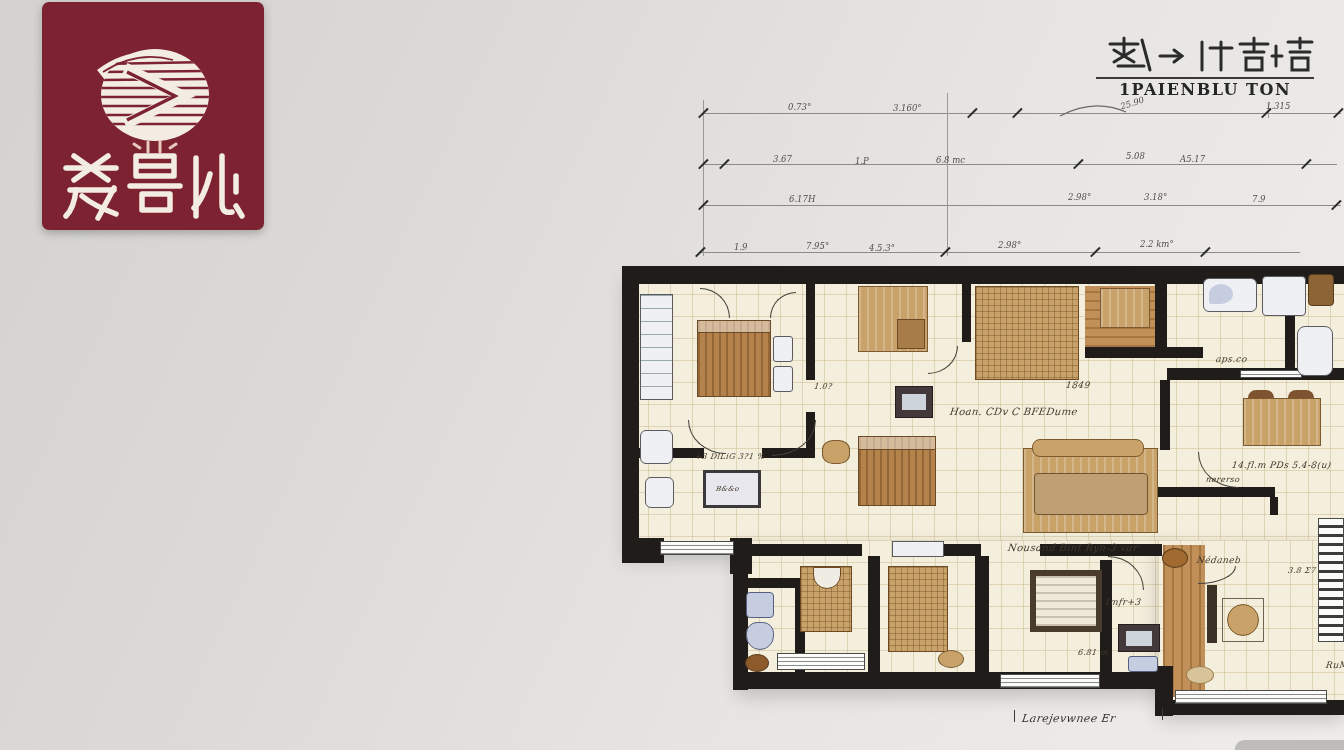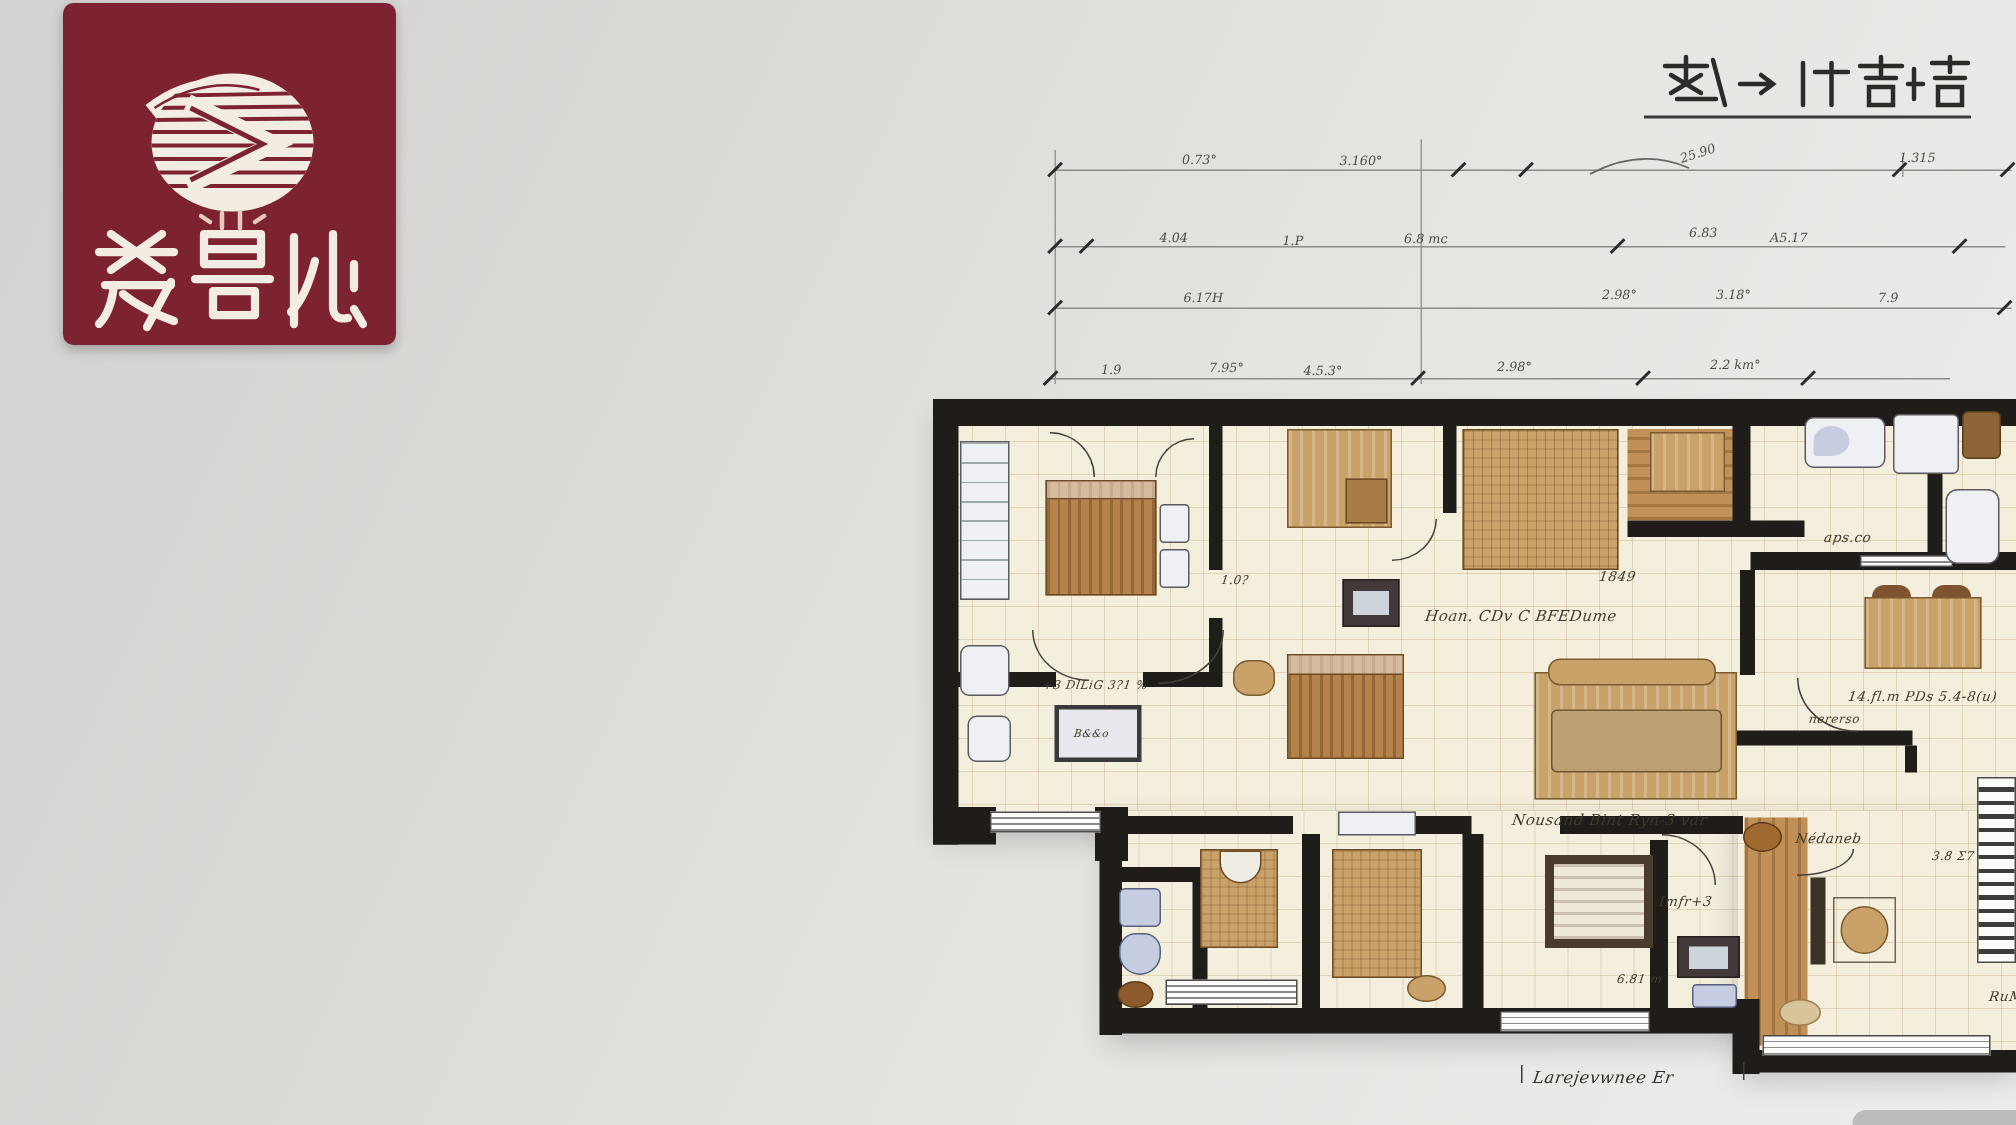--- a/index.html
+++ b/index.html
@@ -136,20 +136,21 @@
       <path d="M172 12 V32"></path>
         <path d="M168 22 H178"></path>
         <path d="M184 8 H208"></path>
         <path d="M196 4 V14"></path>
       <path d="M186 18 H206"></path>
         <path d="M188 24 H204 V36 H188 Z"></path>
     </g>
   </svg>
   <span class="sr">栽→ 仠吉堵</span>
   <div class="title-rule"></div>
+  <div class="title-latin">1PAIENBLU TON</div>
 
   <div>
     <div class="hline" style="left:703px;top:113px;width:638px;"></div>
     <div class="hline" style="left:703px;top:164px;width:634px;"></div>
     <div class="hline" style="left:703px;top:205px;width:638px;"></div>
     <div class="hline" style="left:700px;top:252px;width:600px;"></div>
     <div class="vline" style="left:703px;top:100px;height:156px;"></div>
     <div class="vline" style="left:947px;top:93px;height:163px;"></div>
     <div class="vline" style="left:1268px;top:104px;height:14px;"></div>
 
@@ -170,24 +171,24 @@
     <div class="tk" style="left:1199px;top:251px;"></div>
 
     <div class="dlabel" style="left:788px;top:102px;">0.73°</div>
     <div class="dlabel" style="left:893px;top:103px;">3.160°</div>
     <div class="dlabel" style="left:1120px;top:98px;transform:rotate(-18deg);">25.90</div>
     <div class="dlabel" style="left:1266px;top:101px;">1.315</div>
     <svg style="position:absolute;left:1058px;top:96px;" width="70" height="24">
       <path d="M2 20 Q36 2 68 16" stroke="#6a6866" stroke-width="1.2" fill="none"></path>
     </svg>
 
-    <div class="dlabel" style="left:773px;top:154px;">4.04</div>
+    <div class="dlabel" style="left:773px;top:154px;">3.67</div>
     <div class="dlabel" style="left:855px;top:156px;">1.P</div>
     <div class="dlabel" style="left:936px;top:155px;">6.8 mc</div>
-    <div class="dlabel" style="left:1126px;top:151px;">6.83</div>
+    <div class="dlabel" style="left:1126px;top:151px;">5.08</div>
     <div class="dlabel" style="left:1180px;top:154px;">A5.17</div>
 
     <div class="dlabel" style="left:789px;top:194px;">6.17H</div>
     <div class="dlabel" style="left:1068px;top:192px;">2.98°</div>
     <div class="dlabel" style="left:1144px;top:192px;">3.18°</div>
     <div class="dlabel" style="left:1252px;top:194px;font-style:italic;">7.9</div>
 
     <div class="dlabel" style="left:734px;top:242px;">1.9</div>
     <div class="dlabel" style="left:806px;top:241px;">7.95°</div>
     <div class="dlabel" style="left:869px;top:243px;font-style:italic;">4.5.3°</div>

